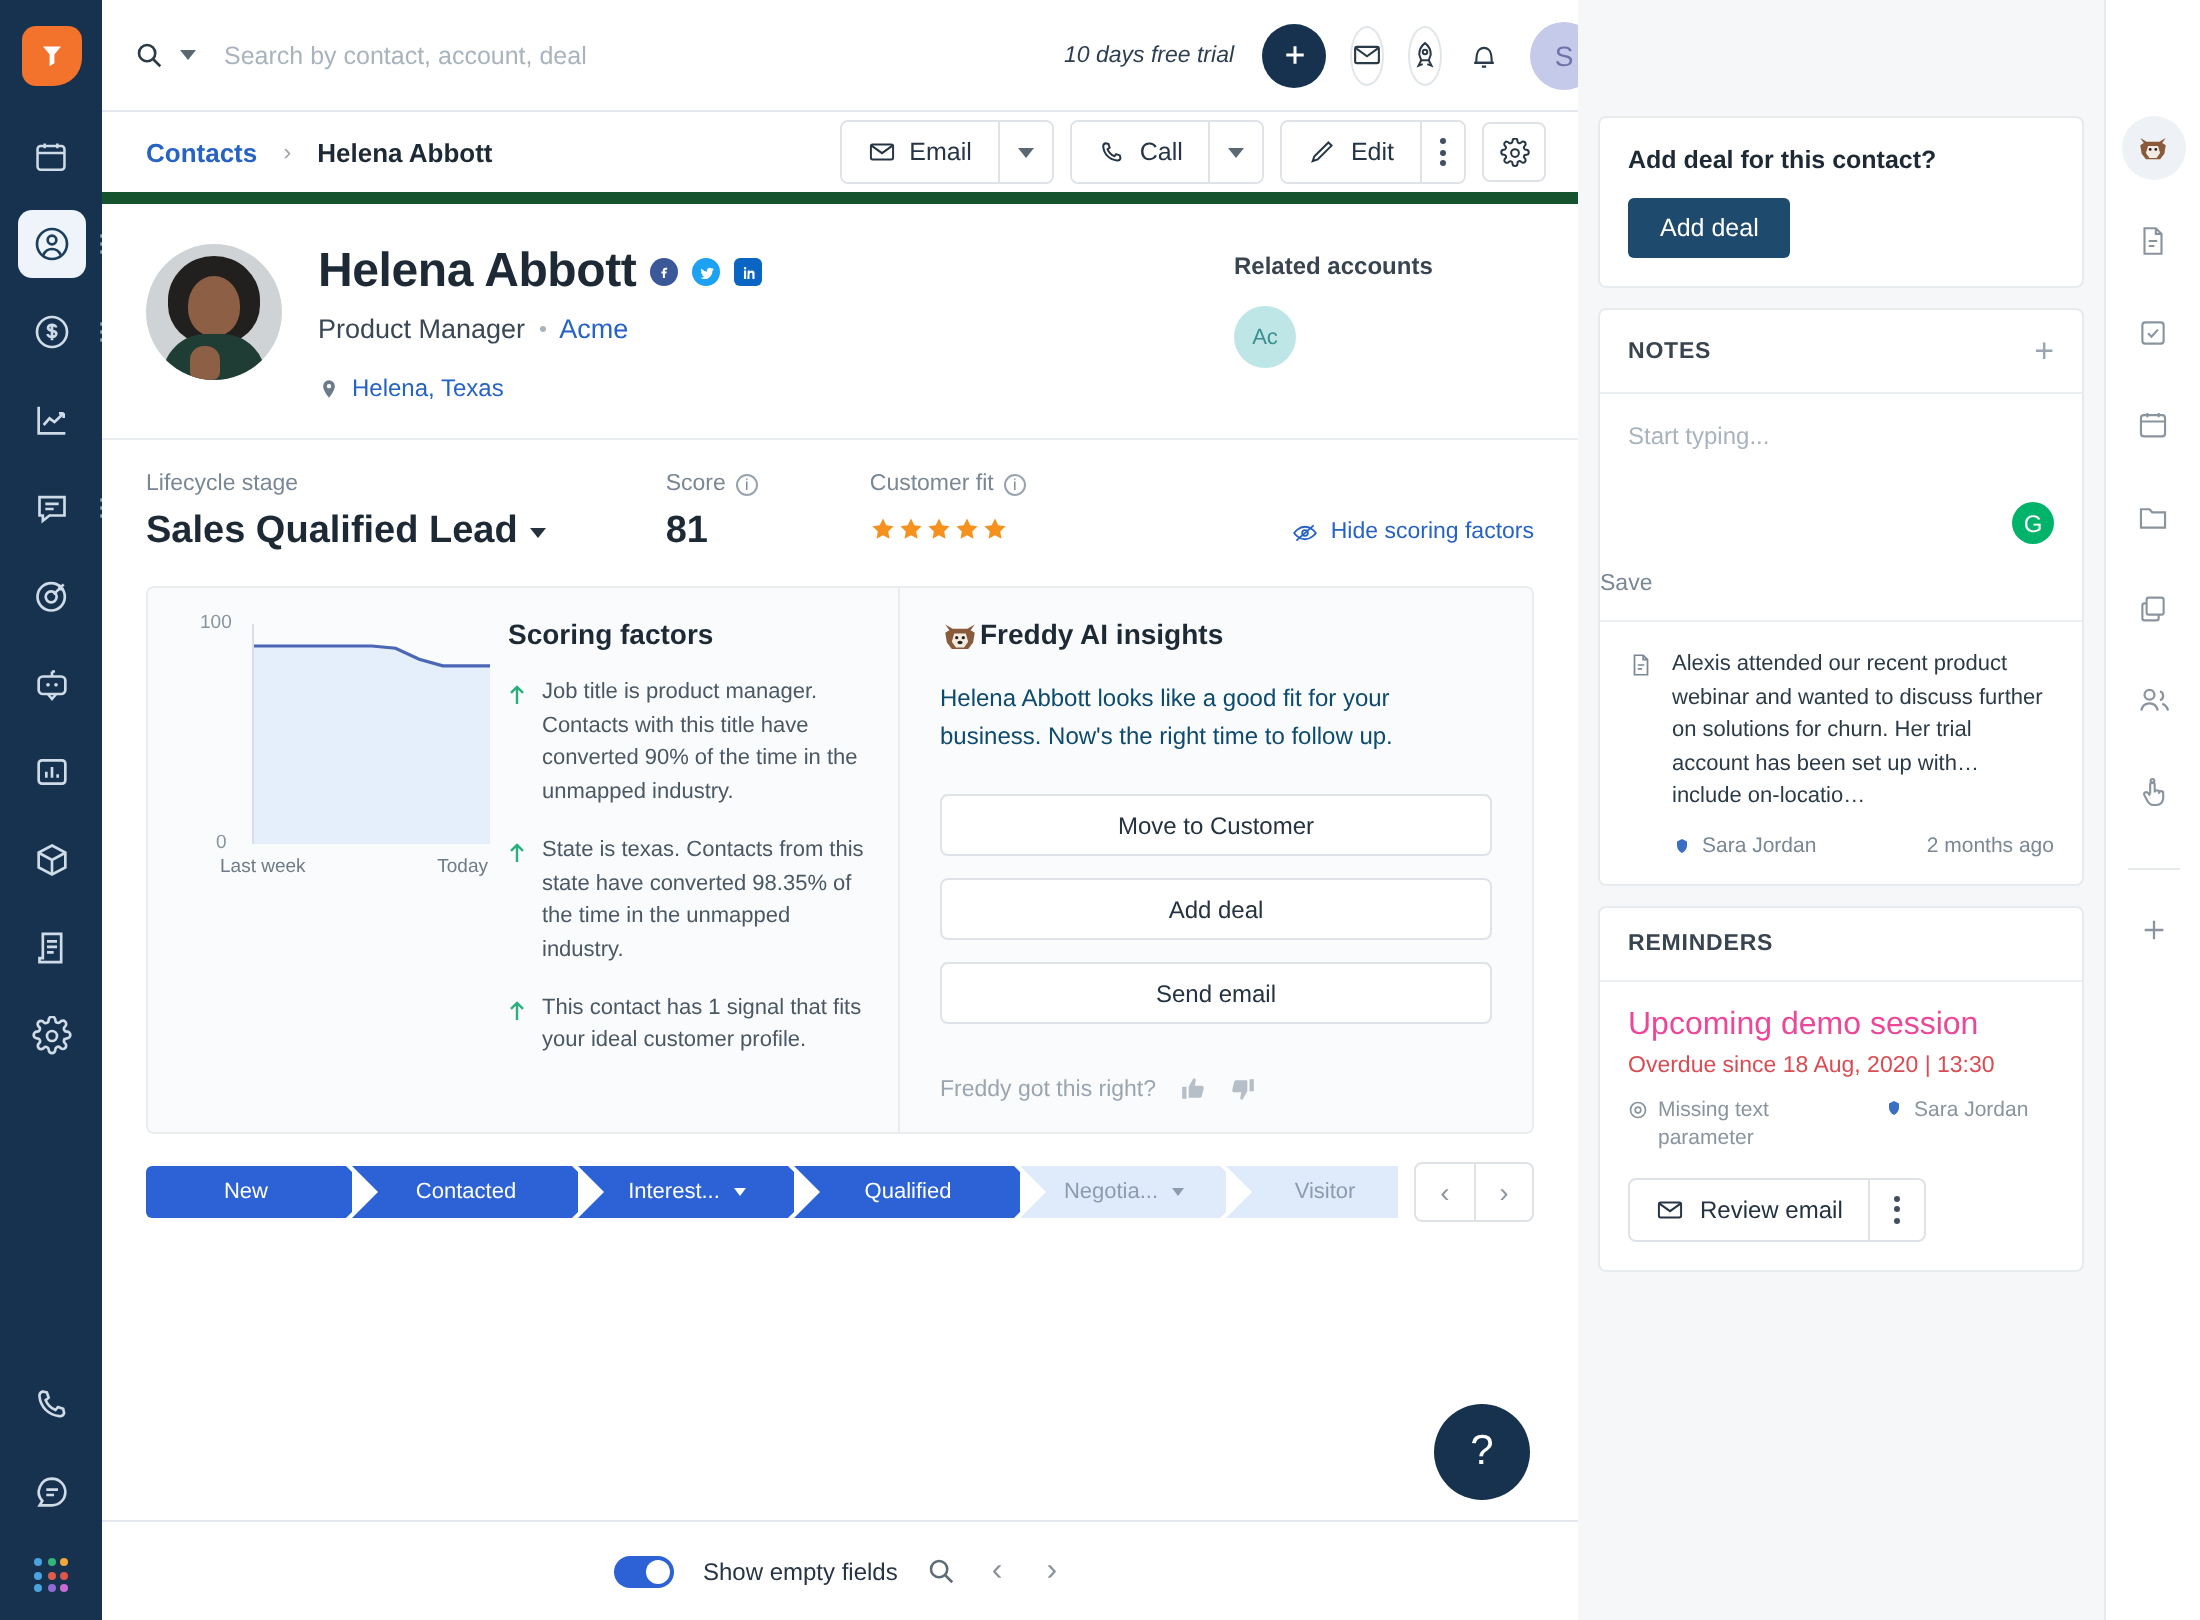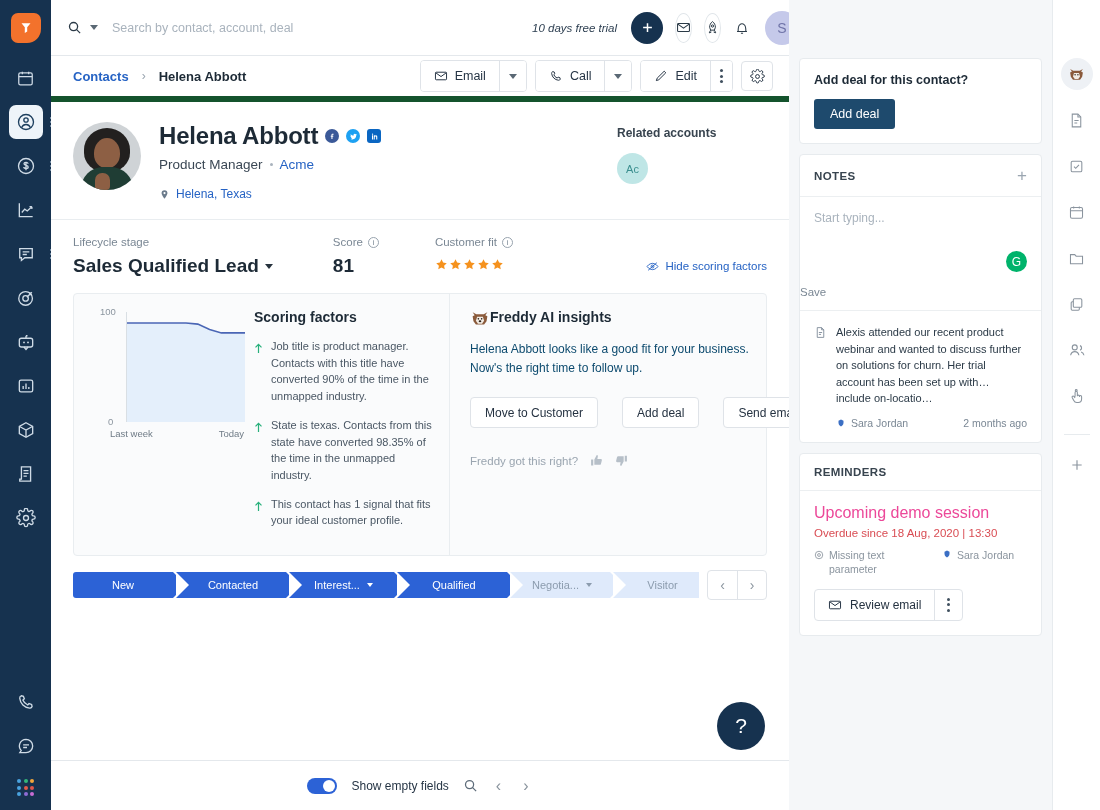--- a/index.html
+++ b/index.html
@@ -159,21 +159,21 @@
   .p-factors { flex: 0 0 195px; padding: 15px 14px 14px 0; }
   .p-factors h4 { font-size: 14px; color: #1d2a36; font-weight: 700; margin-bottom: 13px; }
   .factor { display: flex; gap: 8px; margin-bottom: 12px; }
   .uparrow { flex: 0 0 9px; margin-top: 2px; }
   .factor p { font-size: 11px; line-height: 1.52; color: #4a5764; }
   .p-freddy { flex: 1 1 auto; border-left: 1px solid #e9edf0; padding: 15px 20px; }
   .fr-head { display: flex; align-items: flex-start; }
   .fr-head h4 { font-size: 14px; font-weight: 700; color: #1d2a36; }
   .freddy-av { width: 20px; height: 18px; position: relative; flex: 0 0 20px; }
   .fr-text { font-size: 12px; color: #0c4a6e; line-height: 1.55; margin-top: 13px; max-width: 300px; }
-  .fr-btns { display: flex; gap: 24px; margin-top: 20px; }
+  .fr-btns { display: flex; gap: 11px; margin-top: 20px; flex-direction: column; }
   .obtn {
     border: 1px solid #dfe3e8; background: #fff; border-radius: 4px; padding: 0 14px; height: 31px;
     font-size: 12px; color: #253241; cursor: pointer; font-family: "Liberation Sans", sans-serif; white-space: nowrap;
   }
   .fr-fb { display: flex; align-items: center; gap: 12px; margin-top: 26px; font-size: 11.5px; color: #9aa5b0; }
 
   
   .pipewrap { padding: 14px 22px 0 22px; display: flex; align-items: center; background:#fff; }
   .pipe { display: flex; flex: 1 1 auto; overflow: hidden; }
   .stage {

